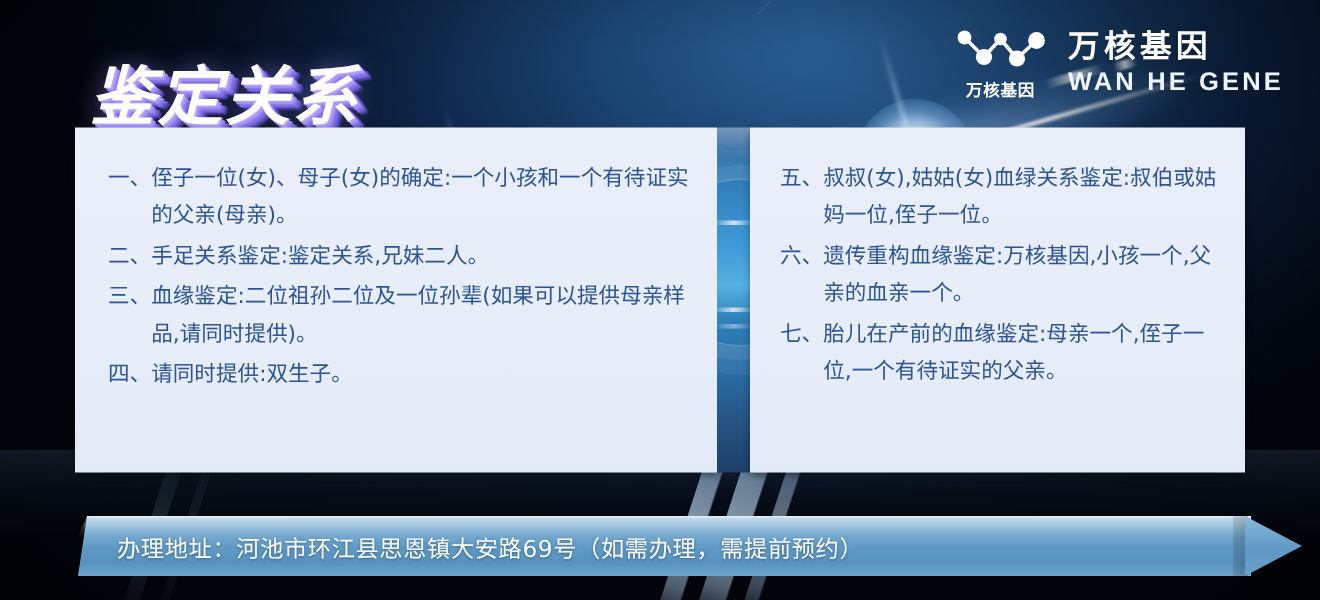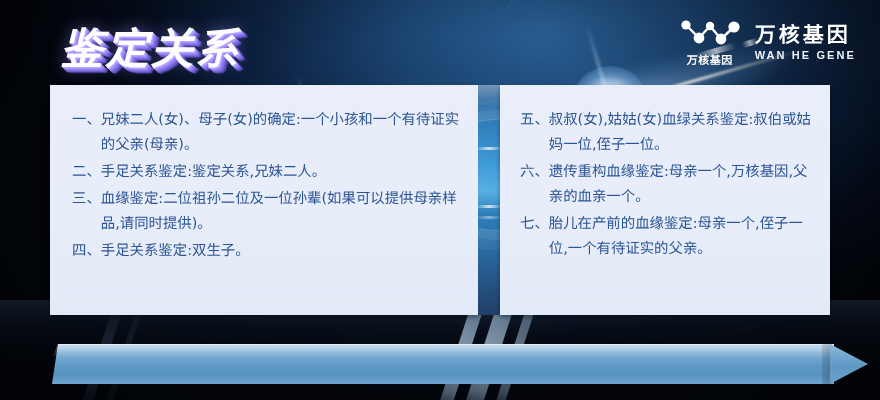--- a/index.html
+++ b/index.html
@@ -110,21 +110,21 @@
   .slash.s5 { left:120px; top:300px; width:6px;  height:120px; opacity:.40;
               background:linear-gradient(180deg, rgba(150,190,230,0), rgba(150,190,230,.4) 45%, rgba(150,190,230,0)); }
   
   .lowband {
     position:absolute; left:0; top:300px; width:880px; height:58px;
     background:linear-gradient(180deg, rgba(110,160,215,.20) 0%, rgba(60,105,160,.10) 45%, rgba(0,0,0,0) 100%);
   }
 
   
   #title {
-    position:absolute; left:60px; top:14px;
+    position:absolute; left:60px; top:29px;
     font-family:"DejaVu Sans","Liberation Sans",sans-serif;
     font-size:43px; font-weight:700;
     font-style:italic;
     letter-spacing:2px;
     color:#fdfdff;
     text-shadow:
       1px 1px 0 #b9a8ff, 2px 2px 0 #a794fb, 3px 3px 0 #9180f0,
       4px 4px 0 #7f6fe2, 5px 5px 0 #6d5ed0, 6px 5px 0 #5c4fbb,
       7px 6px 1px #4b40a3, 0 0 16px rgba(160,150,255,.55);
     white-space:nowrap;
@@ -143,21 +143,21 @@
     white-space:nowrap;
   }
   #logo-word { display:flex; flex-direction:column; gap:3px; }
   #logo-word .word-cn {
     font-family:"DejaVu Sans","Liberation Sans",sans-serif;
     font-size:21px; font-weight:700; color:#ffffff; letter-spacing:3px;
     line-height:1.05; white-space:nowrap;
   }
   #logo-word .word-en {
     font-family:"Liberation Sans",sans-serif;
-    font-size:11px; font-weight:700; color:#eef4fb; letter-spacing:2.1px;
+    font-size:17px; font-weight:700; color:#eef4fb; letter-spacing:2.1px;
     white-space:nowrap;
   }
 
   
   .panel {
     position:absolute; top:85px; height:230px;
     background:linear-gradient(180deg,#e9eef9 0%,#e7edf9 55%,#e3eaf7 100%);
     box-shadow:0 2px 5px rgba(0,0,0,.35);
   }
   #panel-left  { left:50px;  width:428px; }
@@ -294,60 +294,61 @@
     <div id="logo-word">
       <span class="word-cn">万核基因</span>
       <span class="word-en">WAN HE GENE</span>
     </div>
   </div>
 
   <div class="panel" id="panel-left">
     <div class="list">
       <div class="item">
         <span class="num">一、</span>
-        <span class="txt">兄妹二人(女)、母子(女)的确定:一个小孩和一个有待证实的父亲(母亲)。</span>
+        <span class="txt">侄子一位(女)、母子(女)的确定:一个小孩和一个有待证实的父亲(母亲)。</span>
       </div>
       <div class="item">
         <span class="num">二、</span>
         <span class="txt">手足关系鉴定:鉴定关系,兄妹二人。</span>
       </div>
       <div class="item">
         <span class="num">三、</span>
         <span class="txt">血缘鉴定:二位祖孙二位及一位孙辈(如果可以提供母亲样品,请同时提供)。</span>
       </div>
       <div class="item">
         <span class="num">四、</span>
-        <span class="txt">手足关系鉴定:双生子。</span>
+        <span class="txt">请同时提供:双生子。</span>
       </div>
     </div>
   </div>
 
   <div class="divider">
     <div class="hl" style="top:62px"></div>
     <div class="hl" style="top:120px"></div>
     <div class="hl" style="top:131px;opacity:.55"></div>
   </div>
 
   <div class="panel" id="panel-right">
     <div class="list">
       <div class="item">
         <span class="num">五、</span>
         <span class="txt">叔叔(女),姑姑(女)血绿关系鉴定:叔伯或姑妈一位,侄子一位。</span>
       </div>
       <div class="item">
         <span class="num">六、</span>
-        <span class="txt">遗传重构血缘鉴定:母亲一个,万核基因,父亲的血亲一个。</span>
+        <span class="txt">遗传重构血缘鉴定:万核基因,小孩一个,父亲的血亲一个。</span>
       </div>
       <div class="item">
         <span class="num">七、</span>
         <span class="txt">胎儿在产前的血缘鉴定:母亲一个,侄子一位,一个有待证实的父亲。</span>
       </div>
     </div>
   </div>
 
   <div id="banner">
     <div class="body"></div>
     <div class="sheen"></div>
     <div class="notch"></div>
     <div class="tip"></div>
+    <div id="banner-text">办理地址：河池市环江县思恩镇大安路69号（如需办理，需提前预约）</div>
   </div>
 
 </div>
 
 </body></html>

